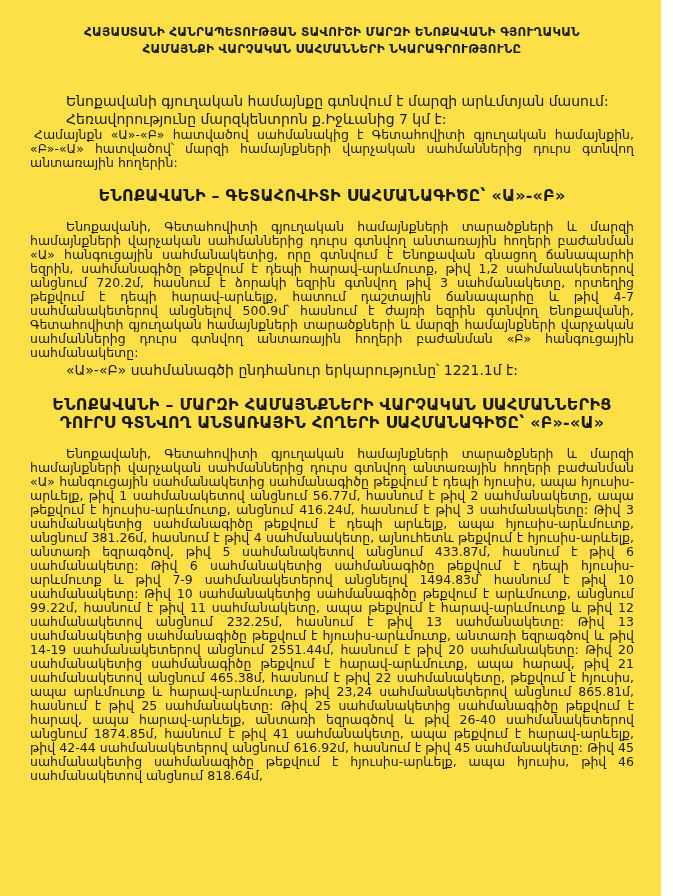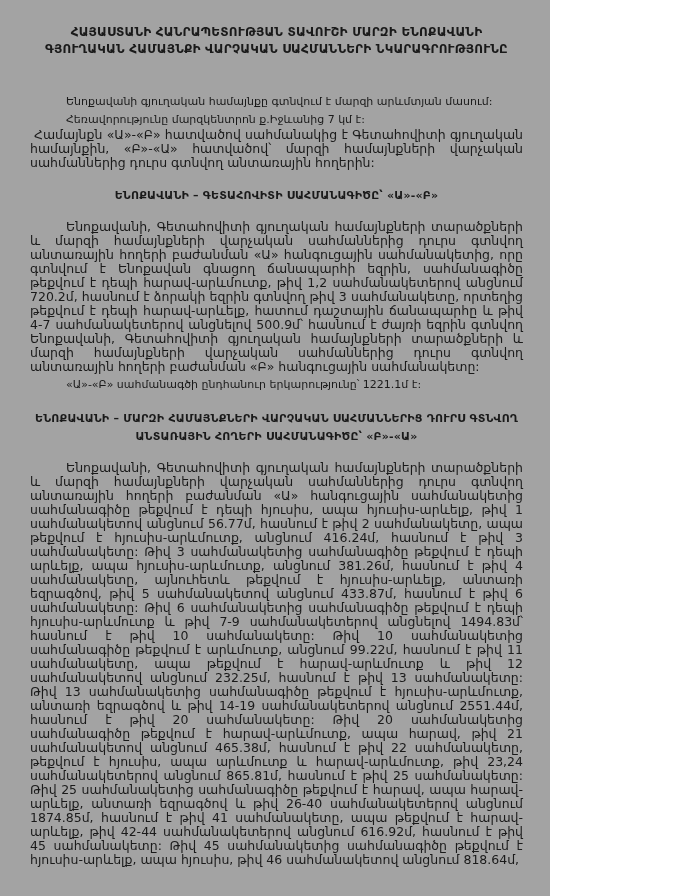--- a/index.html
+++ b/index.html
@@ -2,60 +2,60 @@
 <html><head>
 <meta charset="utf-8">
 <style>
   html, body {
     margin: 0;
     padding: 0;
     background: #ffffff;
   }
   .page {
     position: relative;
-    width: 550px;
+    width: 661px;
     height: 896px;
     box-sizing: border-box;
-    background: #a3a3a3;
+    background: #fde047;
     color: #1a1a1a;
     font-family: "DejaVu Sans", sans-serif;
     padding: 22px 27px 0 30px;
     overflow: hidden;
   }
   .doc-title {
     font-size: 12px;
     font-weight: bold;
     text-align: center;
     line-height: 17px;
     max-width: 566px;
     margin: 2px auto 0 auto;
     letter-spacing: 0.2px;
   }
   .intro-block {
     margin-top: 35px;
   }
   .line {
-    font-size: 11px;
+    font-size: 14px;
     line-height: 17.6px;
     margin: 0;
   }
   .indent {
     text-indent: 36px;
   }
   .tiny-indent {
     text-indent: 4px;
   }
   .para {
     font-size: 12.5px;
     line-height: 14px;
     margin: 0;
     text-align: justify;
   }
   .section-heading {
-    font-size: 11px;
+    font-size: 16px;
     font-weight: bold;
     text-align: center;
     line-height: 17.6px;
     max-width: 634px;
     margin: 17px auto 15px auto;
     letter-spacing: 0.2px;
   }
   .length-note {
     margin-top: 2px;
   }

